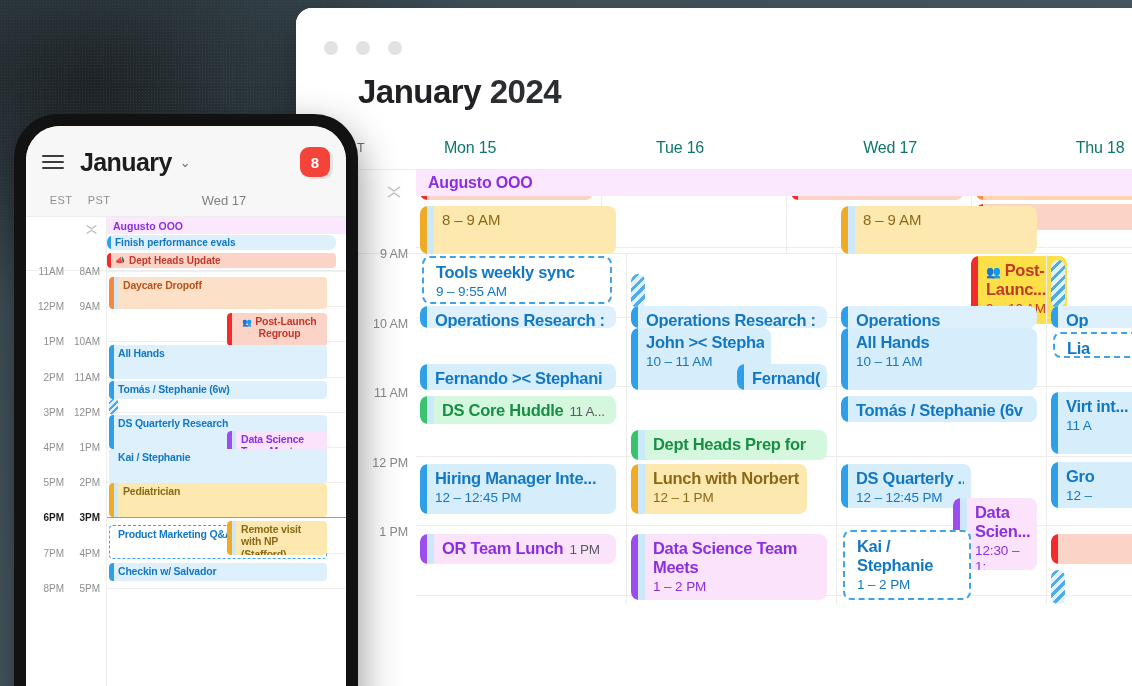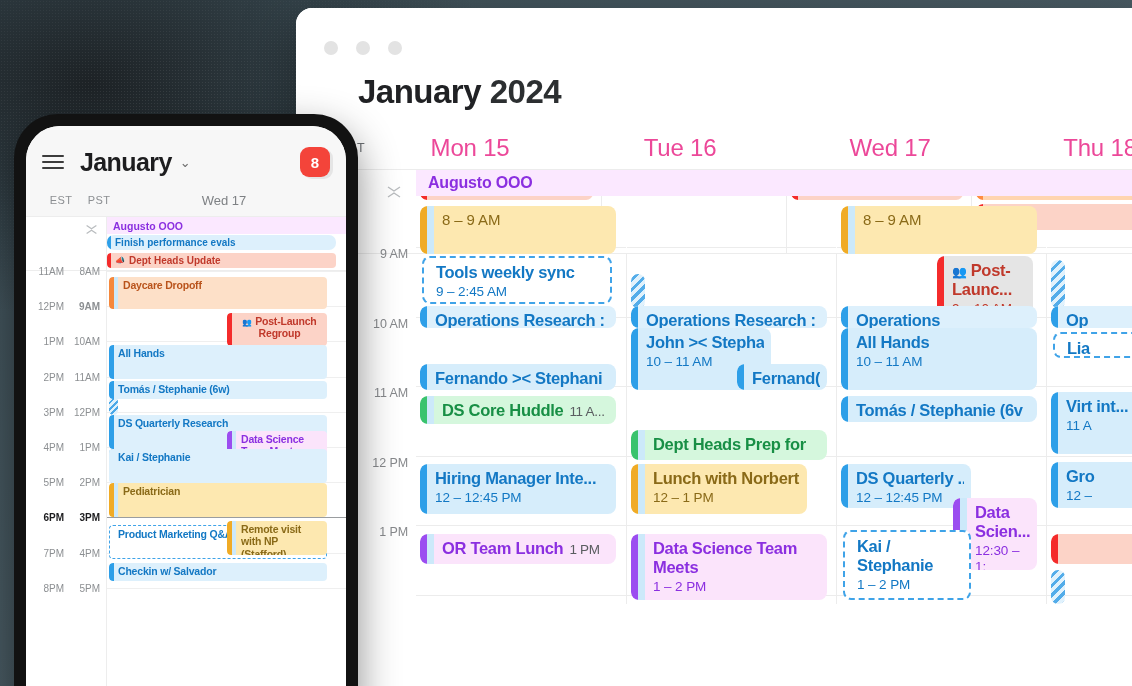--- a/index.html
+++ b/index.html
@@ -66,21 +66,21 @@
     display: flex; height: 44px; align-items: center;
     border-bottom: 1px solid #ececec;
   }
   .tzlab {
     width: 56px; text-align: center;
     font-size: 12.5px; color: #6b6f73; letter-spacing: .4px;
   }
   .tzlab.first { width: 64px; padding-left: 18px; }
   .daycell {
     width: 210px; text-align: center;
-    font-size: 24px; color: #ec4899; font-weight: 400;
+    font-size: 16px; color: #0f766e; font-weight: 400;
     letter-spacing: -.2px;
   }
   .allday {
     display: flex; min-height: 84px;
     border-bottom: 1px solid #ececec;
     position: relative;
   }
   .allday-gutter { width: 120px; position: relative; flex: 0 0 120px; }
   .collapse {
     position: absolute; right: 14px; top: 14px;
@@ -320,21 +320,21 @@
               <div class="hline" style="top: 201.5px;"></div>
               <div class="hline" style="top: 271px;"></div>
               <div class="hline" style="top: 340.5px;"></div>
               <div class="ev" style="top: -48px; height: 48px; left: 4px; width: 196px; background: rgb(253, 232, 176); color: rgb(138, 106, 24); padding-left: 22px;">
                 <div class="lbar" style="background: rgb(240, 171, 38);"></div>
                 <div class="lbar2" style="background: rgb(204, 233, 250);"></div>
                 <div class="s" style="margin-top: 0px; font-size: 15px;">8 – 9 AM</div>
               </div>
               <div class="ev dashed" style="top: 2px; height: 48px; left: 6px; width: 190px; color: rgb(19, 120, 196);">
                 <div class="t">Tools weekly sync</div>
-                <div class="s">9 – 2:45 AM</div>
+                <div class="s">9 – 9:55 AM</div>
               </div>
               <div class="ev" style="top: 52px; height: 22px; left: 4px; width: 196px; background: rgb(221, 240, 252); color: rgb(19, 120, 196);">
                 <div class="lbar" style="background: rgb(46, 159, 232);"></div>
                 <div class="t">Operations Research :</div>
               </div>
               <div class="ev" style="top: 110px; height: 26px; left: 4px; width: 196px; background: rgb(214, 237, 251); color: rgb(19, 120, 196);">
                 <div class="lbar" style="background: rgb(46, 159, 232);"></div>
                 <div class="t">Fernando &gt;&lt; Stephani</div>
               </div>
               <div class="ev" style="top: 142px; height: 28px; left: 4px; width: 196px; background: rgb(213, 247, 221); color: rgb(24, 143, 69); padding-left: 22px;">
@@ -397,21 +397,21 @@
               <div class="hline" style="top: 62.5px;"></div>
               <div class="hline" style="top: 132px;"></div>
               <div class="hline" style="top: 201.5px;"></div>
               <div class="hline" style="top: 271px;"></div>
               <div class="hline" style="top: 340.5px;"></div>
               <div class="ev" style="top: -48px; height: 48px; left: 4px; width: 196px; background: rgb(253, 232, 176); color: rgb(138, 106, 24); padding-left: 22px;">
                 <div class="lbar" style="background: rgb(240, 171, 38);"></div>
                 <div class="lbar2" style="background: rgb(204, 233, 250);"></div>
                 <div class="s" style="margin-top: 0px; font-size: 15px;">8 – 9 AM</div>
               </div>
-              <div class="ev" style="top: 2px; height: 68px; left: 100px; width: 96px; background: #e5e5e5; color: rgb(192, 57, 43);">
+              <div class="ev" style="top: 2px; height: 68px; left: 134px; width: 96px; background: #fde047; color: rgb(192, 57, 43);">
                 <div class="lbar" style="background: rgb(244, 43, 43);"></div>
                 <div class="t wrap"><span style="font-size: 12px; margin-right: 4px;">👥</span>Post-Launc...</div>
                 <div class="s">9 – 10 AM</div>
               </div>
               <div class="ev" style="top: 52px; height: 22px; left: 4px; width: 196px; background: rgb(221, 240, 252); color: rgb(19, 120, 196);">
                 <div class="lbar" style="background: rgb(46, 159, 232);"></div>
                 <div class="t">Operations</div>
               </div>
               <div class="ev" style="top: 74px; height: 62px; left: 4px; width: 196px; background: rgb(214, 237, 251); color: rgb(19, 120, 196);">
                 <div class="lbar" style="background: rgb(46, 159, 232);"></div>
@@ -516,21 +516,21 @@
               </div>
             </div>
         </div>
       </div>
 
       <div class="ph-grid">
         <div class="ph-grid-gut" id="phgut">
             <div class="ph-hl est" style="top: -5px;">11AM</div>
             <div class="ph-hl pst" style="top: -5px;">8AM</div>
             <div class="ph-hl est" style="top: 30.2px;">12PM</div>
-            <div class="ph-hl pst" style="top: 30.2px; font-weight: bold;">9AM</div>
+            <div class="ph-hl pst" style="top: 30.2px;">9AM</div>
             <div class="ph-hl est" style="top: 65.4px;">1PM</div>
             <div class="ph-hl pst" style="top: 65.4px;">10AM</div>
             <div class="ph-hl est" style="top: 100.6px;">2PM</div>
             <div class="ph-hl pst" style="top: 100.6px;">11AM</div>
             <div class="ph-hl est" style="top: 135.8px;">3PM</div>
             <div class="ph-hl pst" style="top: 135.8px;">12PM</div>
             <div class="ph-hl est" style="top: 171px;">4PM</div>
             <div class="ph-hl pst" style="top: 171px;">1PM</div>
             <div class="ph-hl est" style="top: 206.2px;">5PM</div>
             <div class="ph-hl pst" style="top: 206.2px;">2PM</div>

